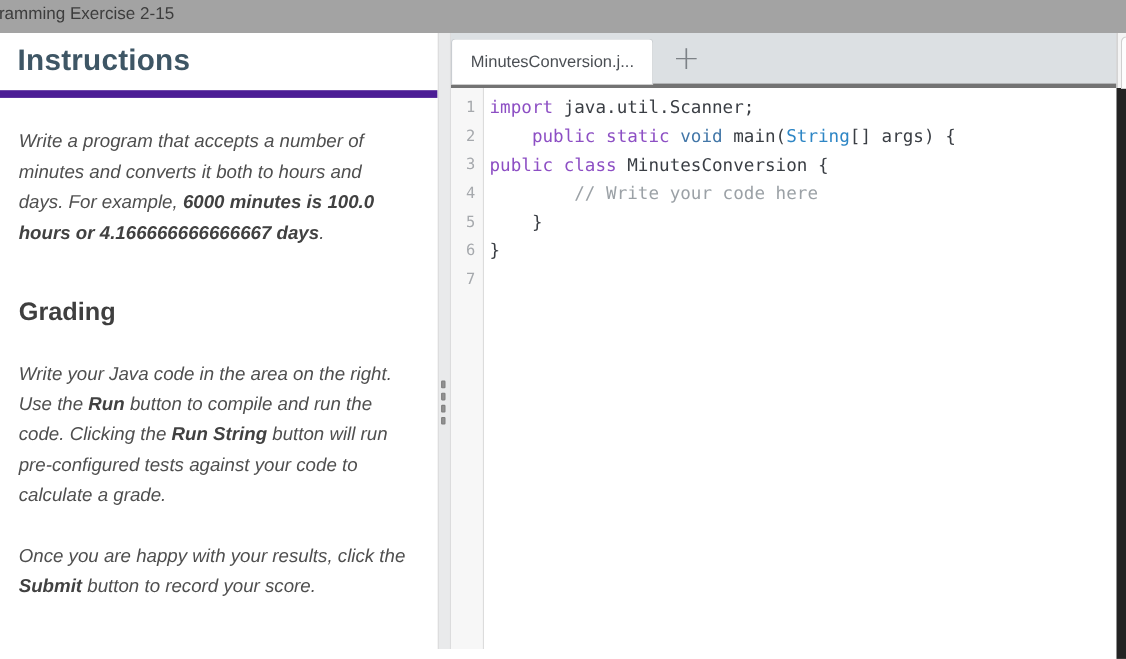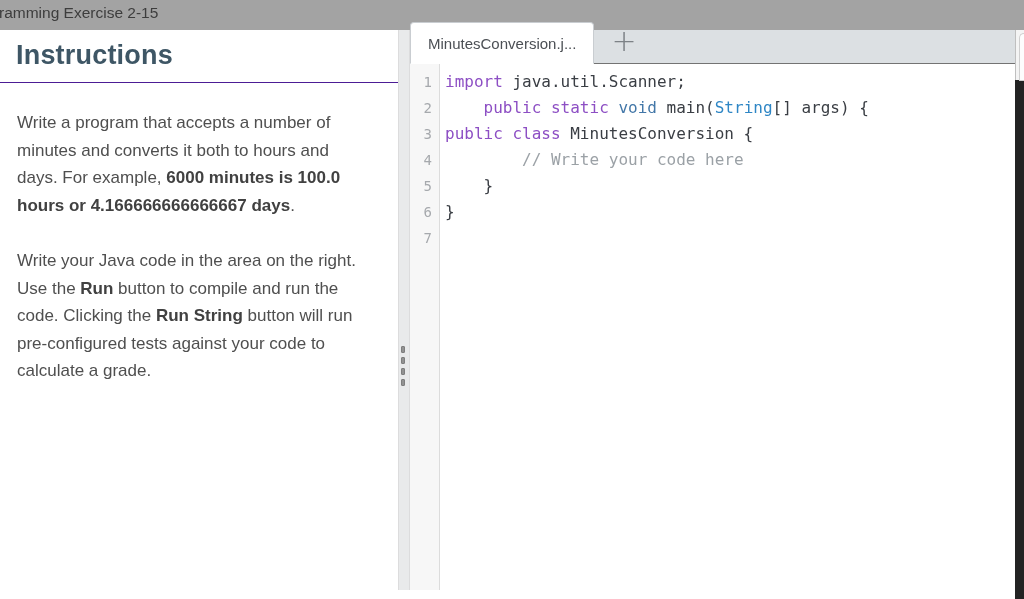--- a/index.html
+++ b/index.html
@@ -22,29 +22,30 @@
     white-space: nowrap; margin-left: -1px; margin-top: -4px;
   }
 
   
   .main { display: flex; height: 569px; width: 100%; background: #fff; }
 
   
   .left-panel { width: 398px; background: #fff; overflow: hidden; flex: none; }
   .panel-header {
     padding: 10px 16px 11px 16px;
-    border-bottom: 1px solid #4c1d95;
+    border-bottom: 7px solid #4c1d95;
   }
   .panel-header h1 {
     font-size: 27px; font-weight: 700; color: #3e5665; letter-spacing: 0.2px;
   }
   .panel-body { padding: 26px 26px 0 17px; }
   .panel-body p {
     font-size: 17px; line-height: 27.5px; color: #4f4f4f;
     margin-bottom: 28px;
+    font-style: italic;
   }
   .panel-body p b { color: #414141; font-weight: 700; }
   .grading-title {
     font-size: 23px; font-weight: 700; color: #3f3f3f;
     margin: 45px 0 29px 0;
   }
 
   
   .divider { width: 12px; flex: none; background: #fff; position: relative; }
   .divider-fill {
@@ -57,23 +58,23 @@
     display: flex; flex-direction: column; gap: 4px;
   }
   .divider-handle span {
     width: 4px; height: 7px; border-radius: 1px; background: #929292;
     border: 1px solid #7e7e7e;
   }
 
   
   .editor-pane { flex: 1; display: flex; flex-direction: column; min-width: 0; }
   .tabbar {
-    height: 34px; flex: none;
+    height: 50px; flex: none;
     background: #dce0e3;
-    border-bottom: 1px solid #737373;
+    border-bottom: 4px solid #737373;
     display: flex; align-items: flex-end;
   }
   .tab {
     height: 42px; margin-bottom: -1px;
     background: #ffffff;
     border: 1px solid #c9cdd1; border-bottom: 1px solid #ffffff;
     border-radius: 4px 4px 0 0;
     padding: 0 17px;
     display: flex; align-items: center;
     cursor: pointer;
@@ -139,22 +140,24 @@
 <div class="main">
 
   <div class="left-panel">
     <div class="panel-header">
       <h1>Instructions</h1>
     </div>
     <div class="panel-body">
       <div id="intro-paragraphs">
           <p><span>Write a program that accepts a number of minutes and converts it both to hours and days. For example, </span><b>6000 minutes is 100.0 hours or 4.166666666666667 days</b><span>.</span></p>
         </div>
+      <h2 class="grading-title">Grading</h2>
       <div id="grading-paragraphs">
           <p><span>Write your Java code in the area on the right. Use the </span><b>Run</b><span> button to compile and run the code. Clicking the </span><b>Run String</b><span> button will run pre-configured tests against your code to calculate a grade.</span></p>
+          <p><span>Once you are happy with your results, click the </span><b>Submit</b><span> button to record your score.</span></p>
         </div>
     </div>
   </div>
 
   <div class="divider">
     <div class="divider-fill"></div>
     <div class="divider-handle">
       <span></span>
         <span></span>
         <span></span>

